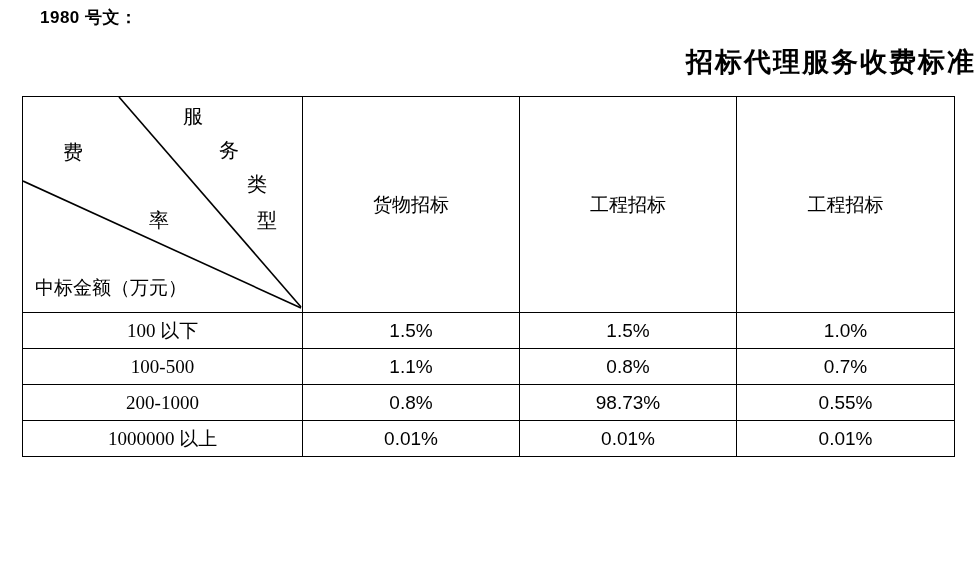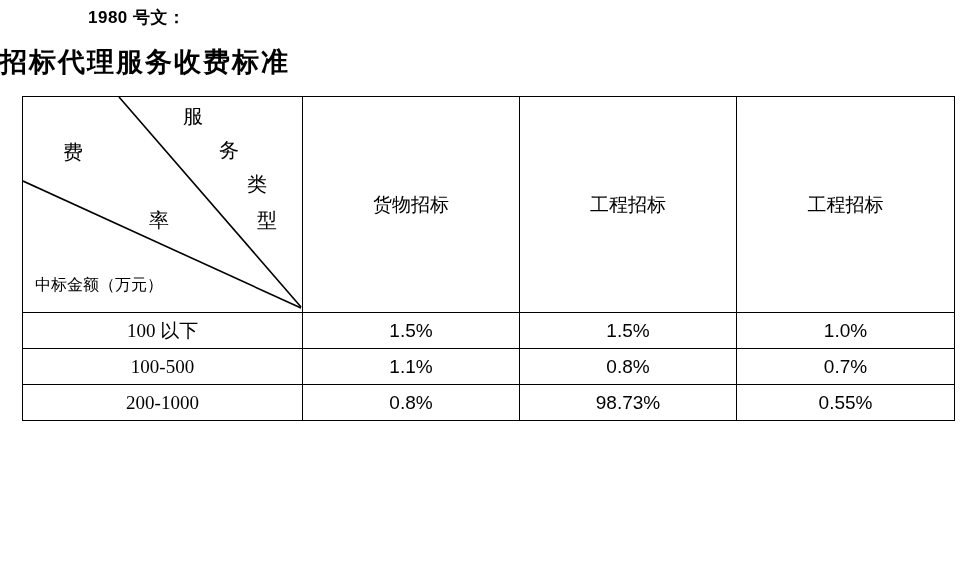--- a/index.html
+++ b/index.html
@@ -16,28 +16,27 @@
     overflow: hidden;
   }
   .doc-note {
     position: absolute;
     left: 40px;
     top: 6px;
     font-family: "Liberation Sans", sans-serif;
     font-weight: bold;
     font-size: 17px;
     letter-spacing: 0.5px;
-    margin-left: 48px;
   }
   .doc-title {
     position: absolute;
     left: 0;
     right: 0;
     top: 44px;
-    text-align: left;
+    text-align: right;
     font-family: "Liberation Serif", serif;
     font-weight: bold;
     font-size: 27px;
     letter-spacing: 2px;
   }
   .table-wrap {
     position: absolute;
     left: 22px;
     top: 96px;
     width: 932px;
@@ -84,21 +83,21 @@
   }
   .lbl-fee   { left: 40px;  top: 42px; }
   .lbl-serv1 { left: 160px; top: 6px; }
   .lbl-serv2 { left: 196px; top: 40px; }
   .lbl-serv4 { left: 224px; top: 74px; }
   .lbl-serv5 { left: 234px; top: 110px; }
   .lbl-rate  { left: 126px; top: 110px; }
   .lbl-amount {
     left: 12px;
     top: 178px;
-    font-size: 16px;
+    font-size: 19px;
   }
   td.head-type {
     font-size: 21px;
     font-family: "Liberation Serif", serif;
   }
   td.row-label {
     font-size: 19px;
     font-family: Liberation Serif, serif;
   }
   td.num {
@@ -154,15 +153,21 @@
         <td class="num">1.1%</td>
         <td class="num">0.8%</td>
         <td class="num">0.7%</td>
       </tr>
       <tr>
         <td class="row-label">200-1000</td>
         <td class="num">0.8%</td>
         <td class="num">98.73%</td>
         <td class="num">0.55%</td>
       </tr>
+      <tr>
+        <td class="row-label">1000000 以上</td>
+        <td class="num">0.01%</td>
+        <td class="num">0.01%</td>
+        <td class="num">0.01%</td>
+      </tr>
     </tbody>
   </table>
 </div>
 
 </body></html>

